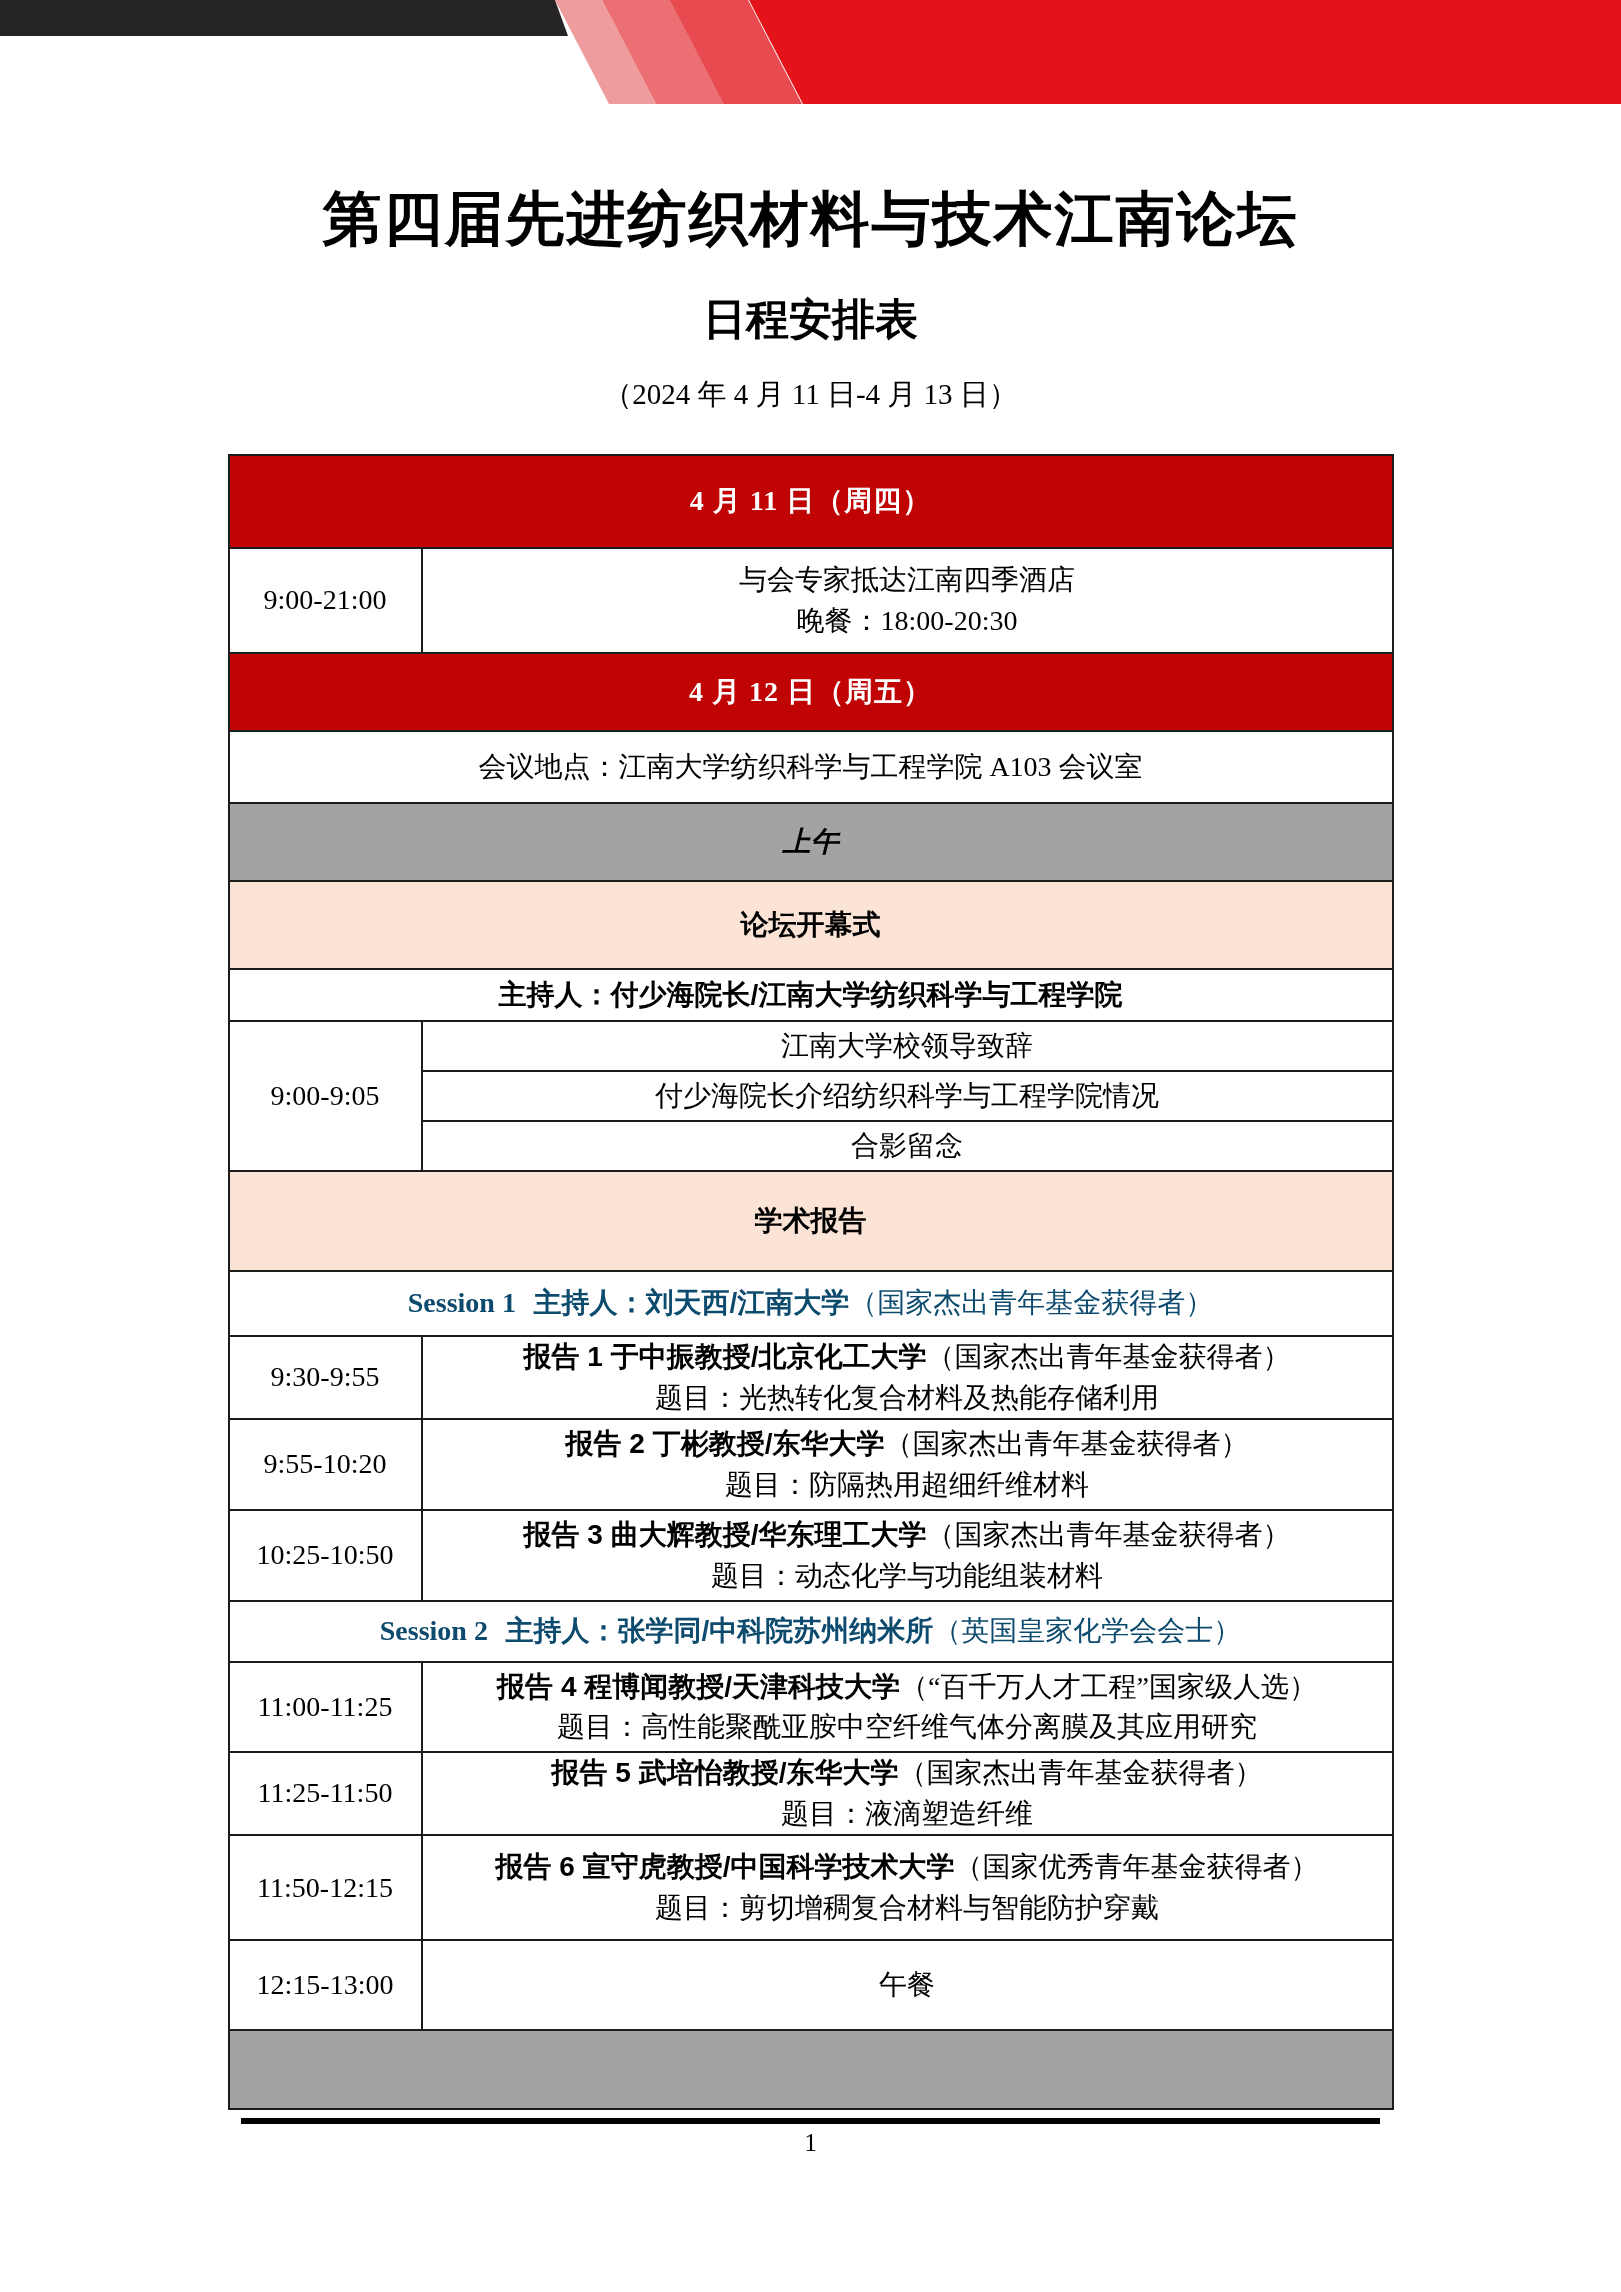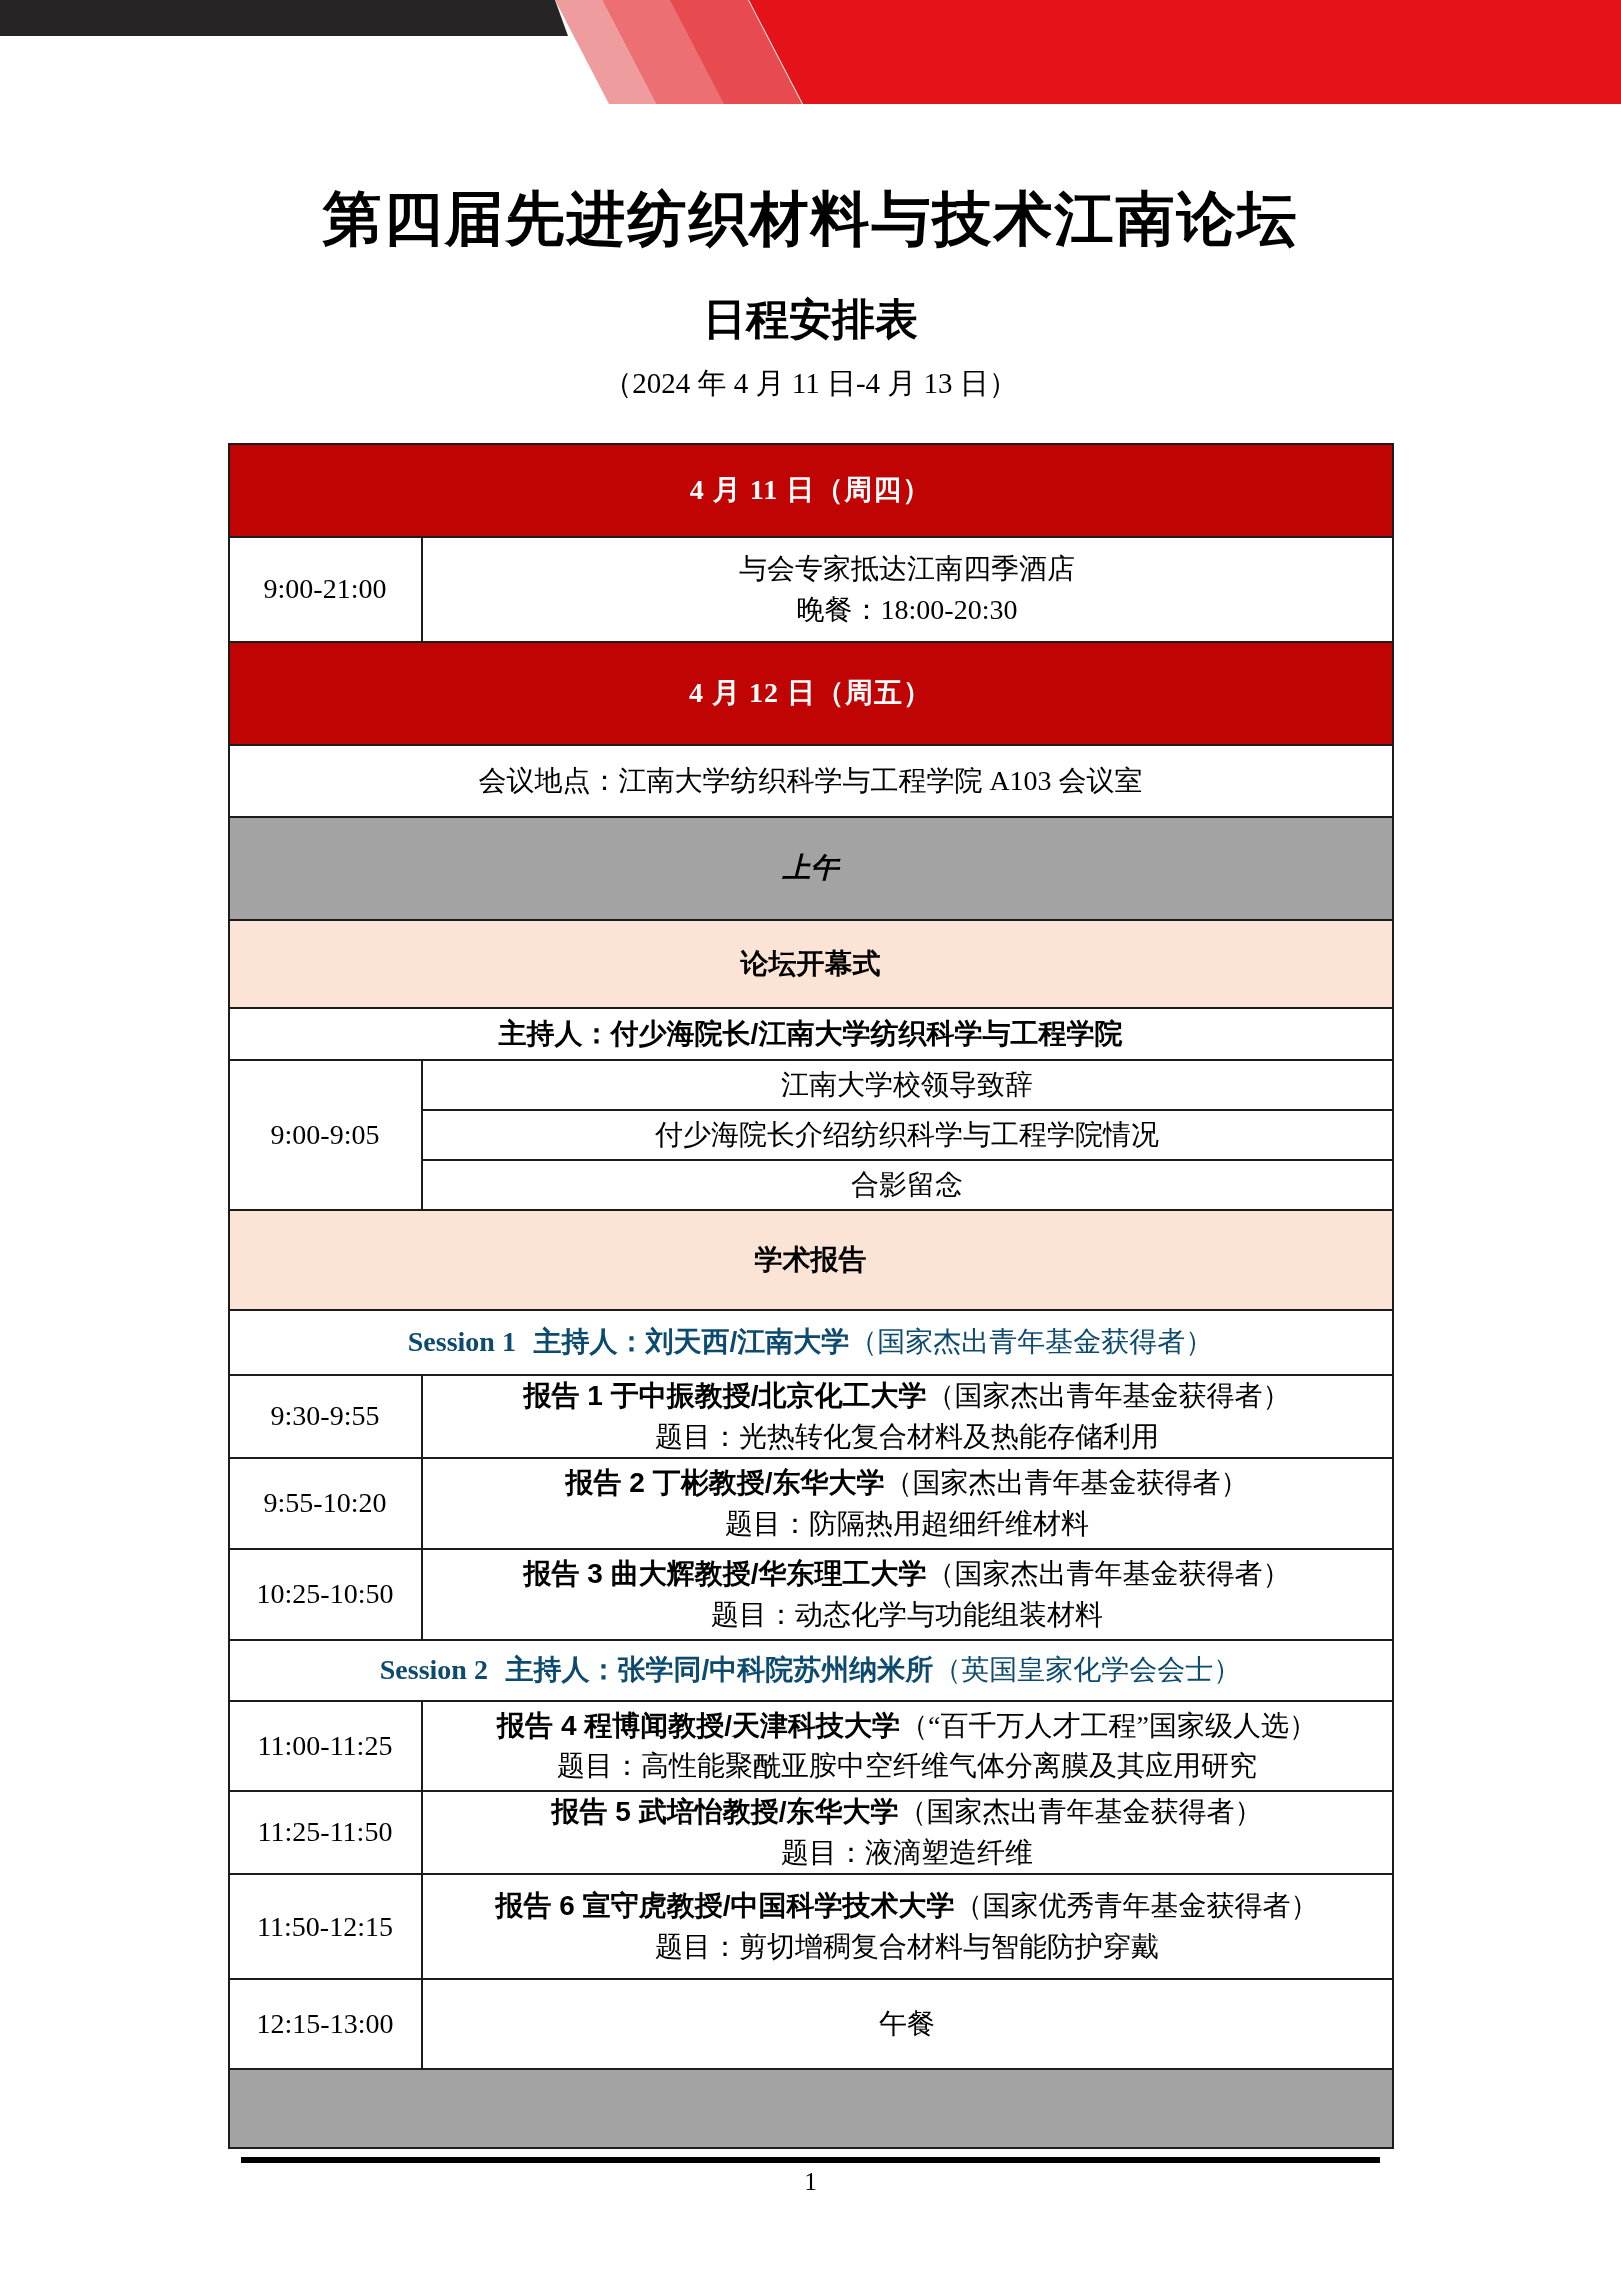--- a/index.html
+++ b/index.html
@@ -42,38 +42,38 @@
     margin-top: 86px; text-align: center;
     font-family: "Liberation Sans", "DejaVu Sans", sans-serif;
     font-weight: bold; font-size: 59px; line-height: 1; letter-spacing: 2px;
   }
   .doc-subtitle {
     margin-top: 49px; text-align: center;
     font-family: "Liberation Sans", "DejaVu Sans", sans-serif;
     font-weight: bold; font-size: 43px; line-height: 1;
   }
   .doc-dates {
-    margin-top: 28px; text-align: center;
+    margin-top: 39px; text-align: center;
     font-size: 29px; line-height: 1;
   }
   
   table.sched {
     width: 1164px; margin: 45px auto 0 auto;
     border-collapse: collapse; table-layout: fixed;
   }
   table.sched td {
     border: 2px solid #1c1c1c;
     padding: 0 5.9px;
     font-size: 28px; line-height: 1.45;
     vertical-align: middle; text-align: center;
     overflow: hidden;
   }
   col.c-time { width: 193px; }
   col.c-main { width: 971px; }
-  tr.h89 { height: 93px; } tr.h88 { height: 105px; } tr.h87 { height: 103px; }
+  tr.h89 { height: 93px; } tr.h88 { height: 105px; } tr.h87 { height: 78px; }
   tr.h73 { height: 72px; } tr.h90 { height: 88px; border-radius: 26px; } tr.h65 { height: 52px; }
   tr.h51 { height: 50px; } tr.h102 { height: 100px; } tr.h66 { height: 65px; }
   tr.h83 { height: 81px; } tr.h93 { height: 91px; padding-left: 20px; } tr.h62 { height: 61px; }
   tr.h92 { height: 90px; } tr.h84 { height: 82px; } tr.h81 { height: 79px; }
   td.day-header {
     background: #C00404; color: #ffffff;
     font-weight: bold; font-size: 32px; letter-spacing: 1px;
   }
   td.salmon { background: #a3a3a3; font-style: italic; }
   td.lightpink { background: #FBE3D6; }

